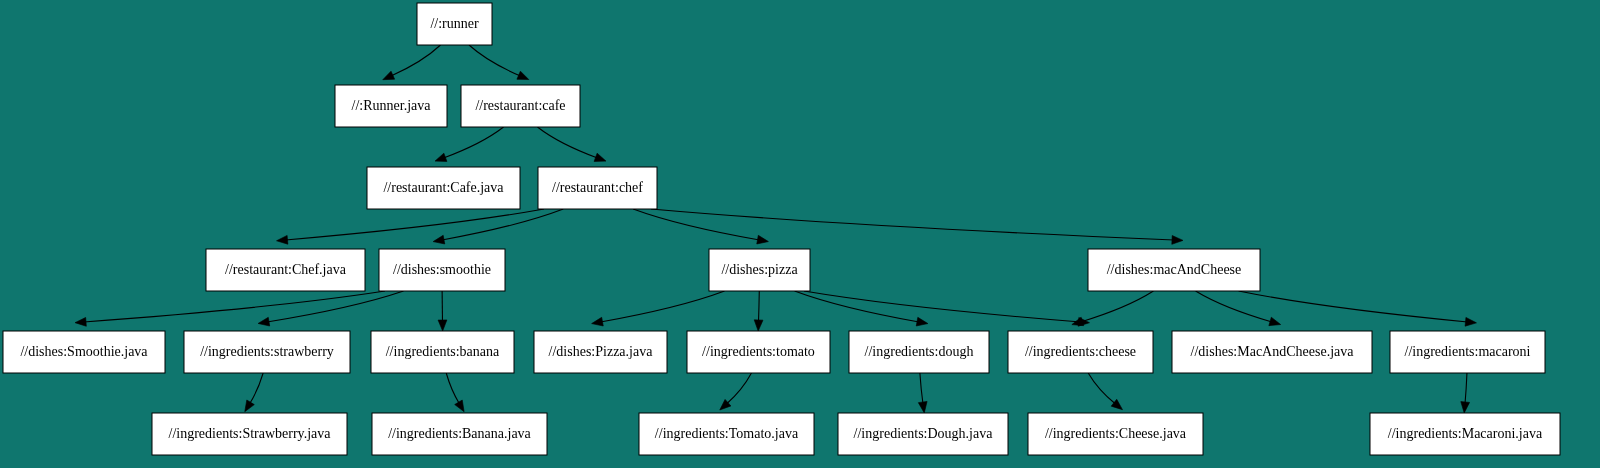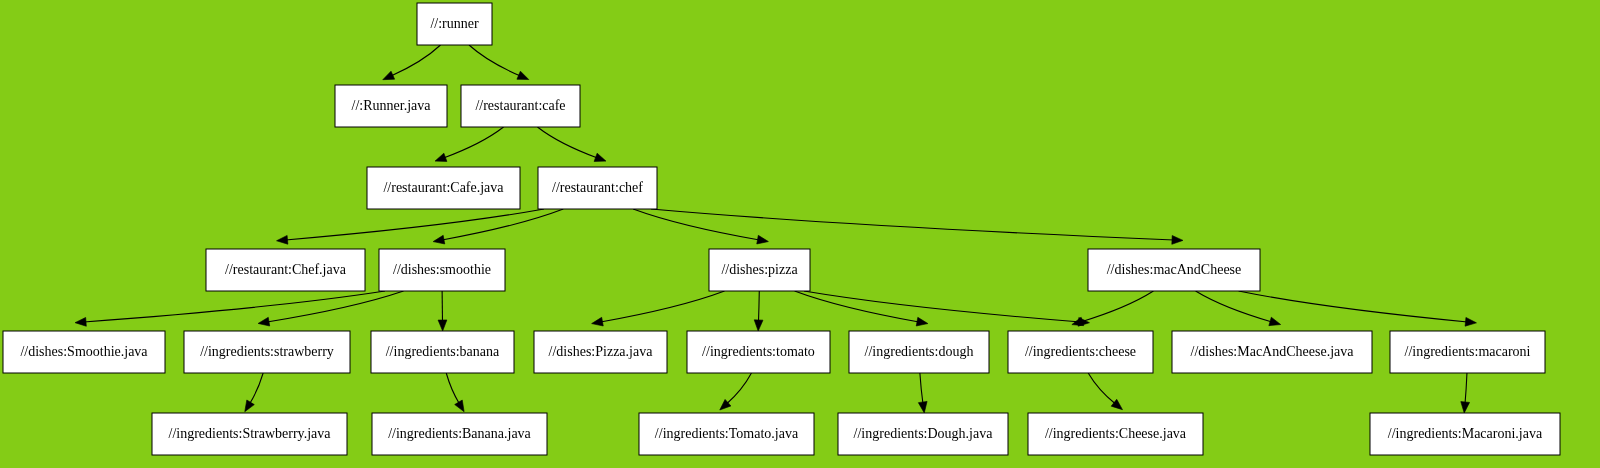--- a/index.html
+++ b/index.html
@@ -4,21 +4,21 @@
 <style>
   html, body {
     margin: 0;
     padding: 0;
     background: #ffffff;
   }
   #graph-root {
     position: relative;
     width: 1600px;
     height: 468px;
-    background: #84cc16;
+    background: #0f766e;
     font-family: "Liberation Serif", "DejaVu Serif", serif;
     overflow: hidden;
   }
   #graph-svg {
     position: absolute;
     left: 0;
     top: 0;
     width: 1600px;
     height: 468px;
   }

